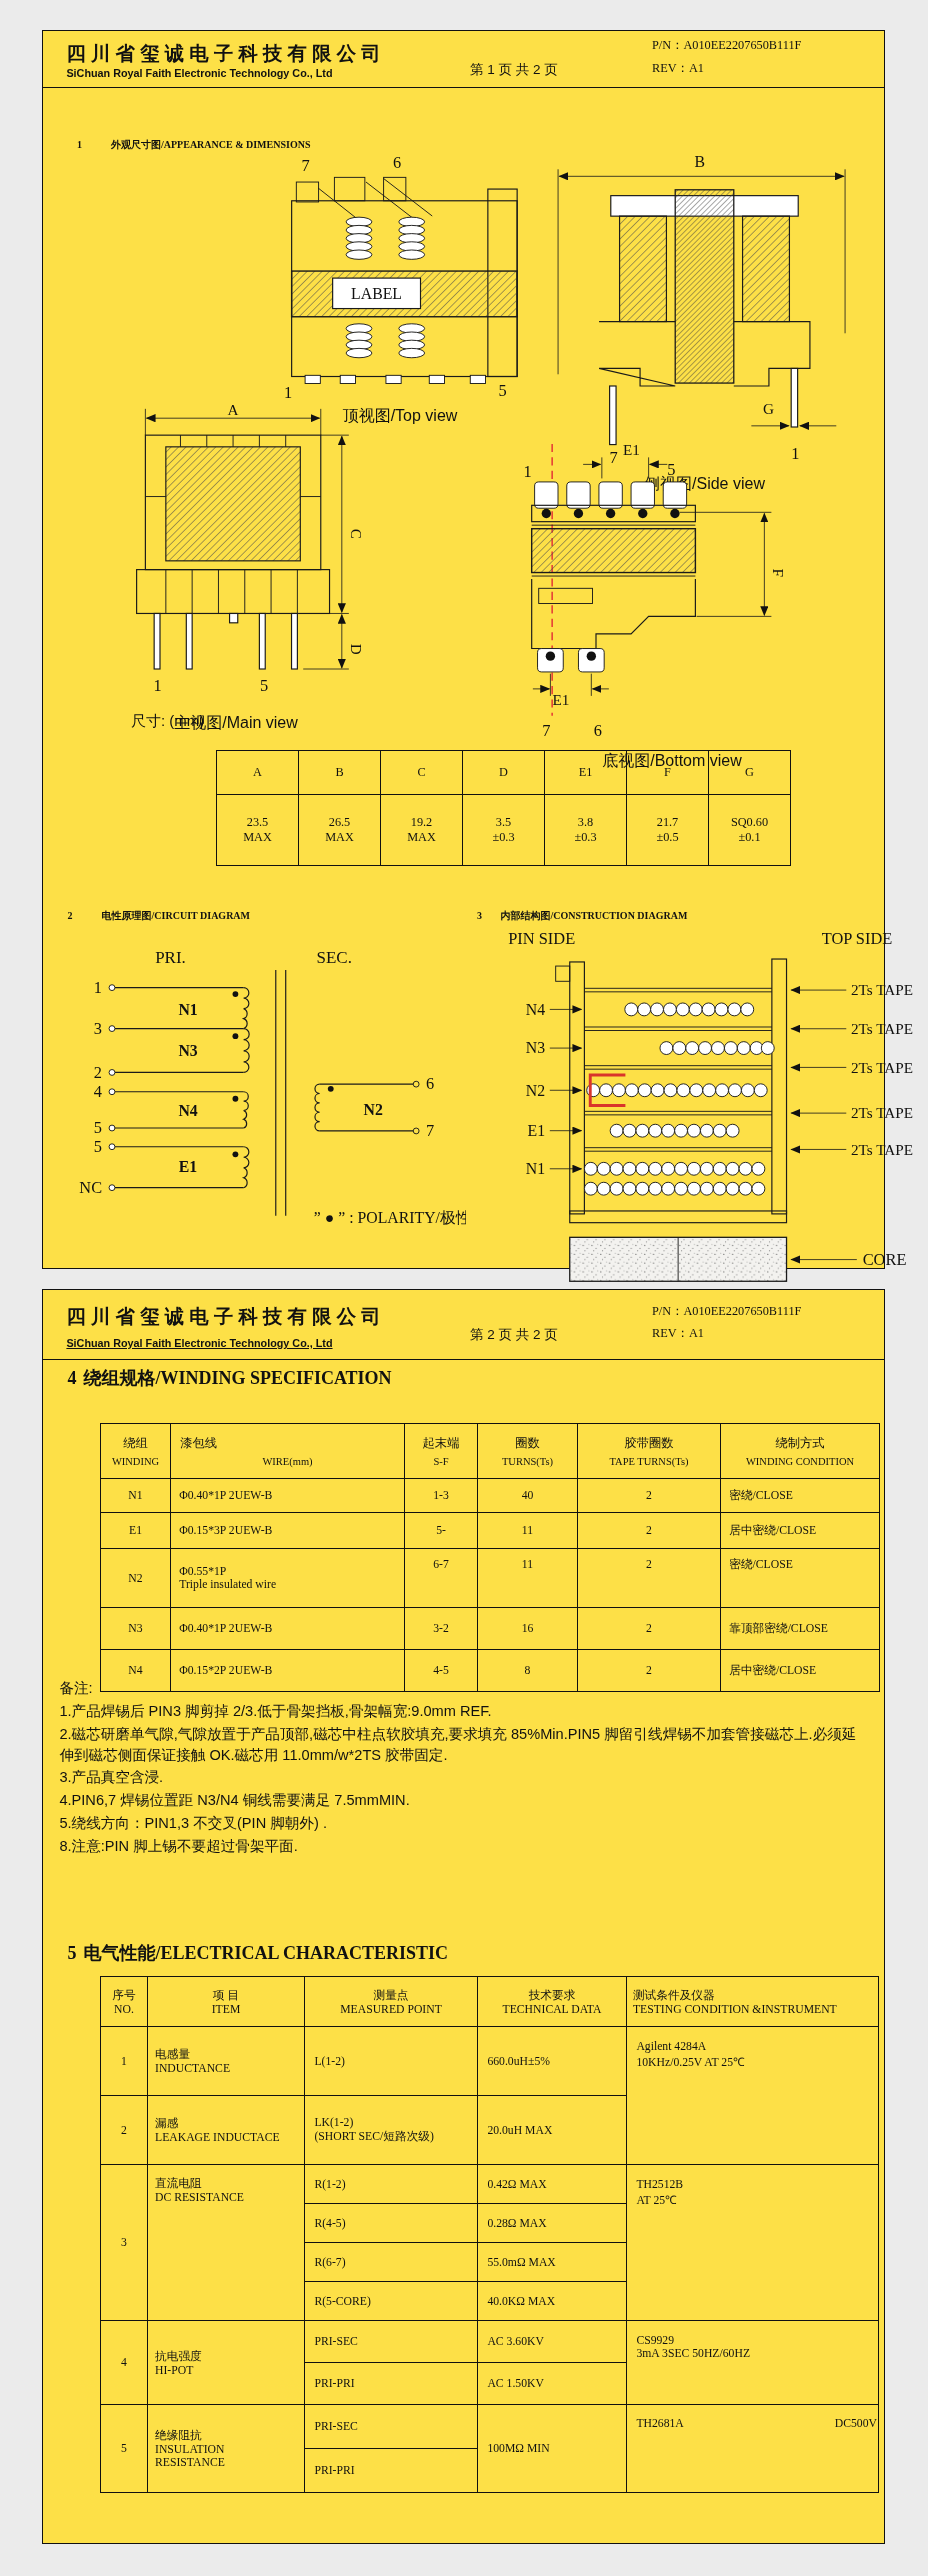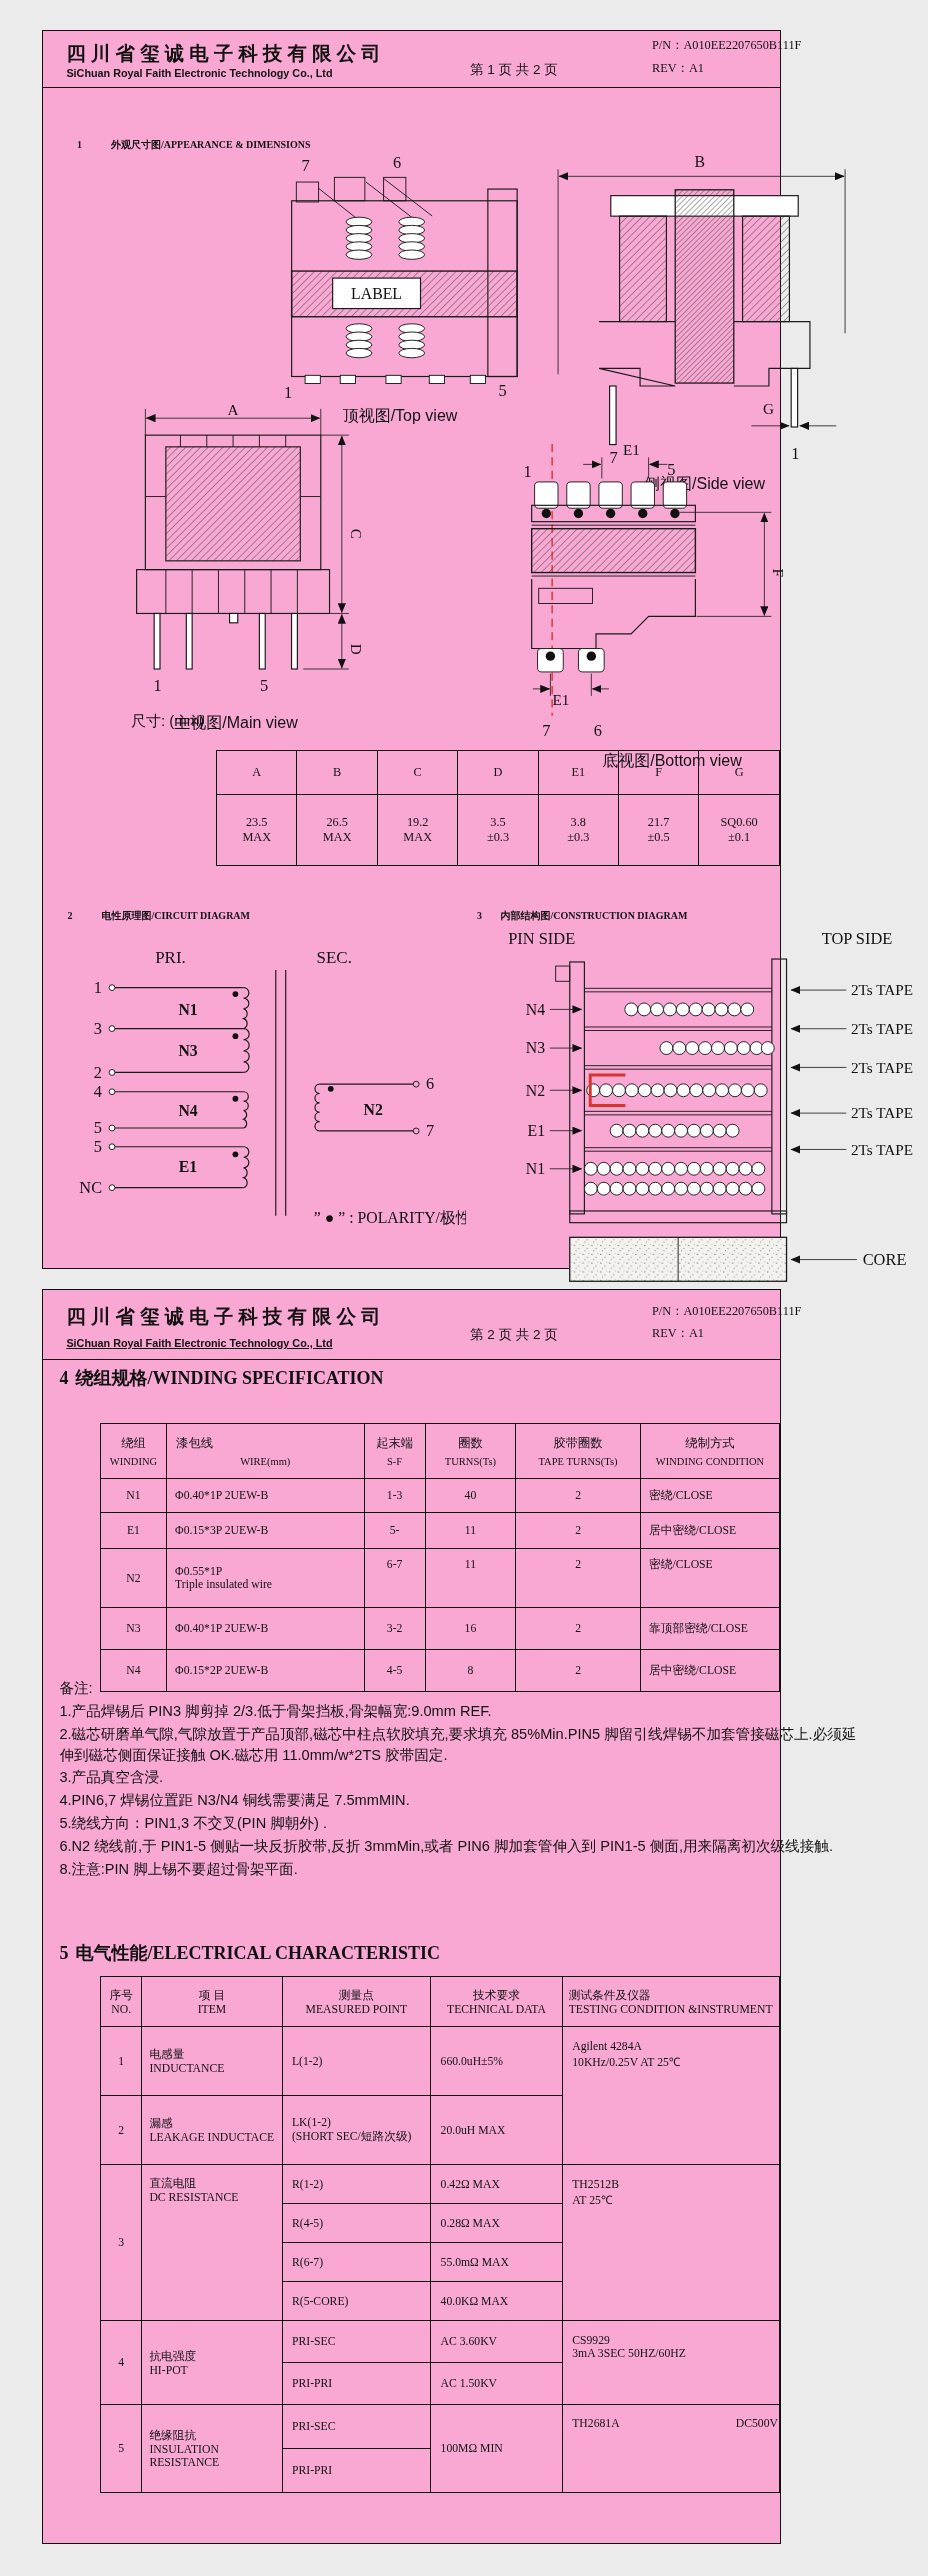--- a/index.html
+++ b/index.html
@@ -1,37 +1,37 @@
 <!DOCTYPE html>
 <html style="font-size:9.4px"><head>
 <meta charset="utf-8">
 <style>
   html,body{margin:0;padding:0;background:#ebebeb;}
   .canvas{position:relative;width:928px;height:2576px;background:#ebebeb;font-family:"Liberation Sans",sans-serif;color:#111;}
-  .page{position:absolute;left:42px;width:739px;background:#f9a8d4;border:1.2px solid #111;box-sizing:border-box;}
+  .page{position:absolute;left:42px;width:843px;background:#fde047;border:1.2px solid #111;box-sizing:border-box;}
   .page1{top:30px;height:1239px;}
   .page2{top:1289px;height:1255px;}
   .abs{position:absolute;}
   
   .hdr{position:relative;height:56px;border-bottom:1.2px solid #111;}
   .page2 .hdr{height:69px;border-bottom:1.8px solid #111;}
   .co-cn{font-weight:bold;font-size:19.3px;letter-spacing:5.3px;position:absolute;left:23.4px;top:9.4px;white-space:nowrap;}
   .page2 .co-cn{top:13px;}
   .co-en{font-weight:bold;font-size:10.8px;position:absolute;left:23.4px;top:36px;white-space:nowrap;}
   .page2 .co-en{top:47px;text-decoration:underline;}
   .hdr-page{position:absolute;left:427px;top:30px;font-size:13.5px;white-space:nowrap;}
   .page2 .hdr-page{top:36px;}
   .hdr-pn{position:absolute;left:609px;top:5.9px;font-family:"Liberation Serif",serif;font-size:12.3px;white-space:nowrap;}
   .hdr-rev{position:absolute;left:609px;top:29px;font-family:"Liberation Serif",serif;font-size:12.3px;white-space:nowrap;}
   .page2 .hdr-pn{top:13px;}
   .page2 .hdr-rev{top:35px;}
   
   .sec-title{position:absolute;font-family:"Liberation Serif",serif;font-weight:bold;font-size:10px;white-space:nowrap;}
   .sec-no{display:inline-block;min-width:34px;}
-  .p2-title{position:absolute;font-family:"Liberation Serif",serif;font-weight:bold;font-size:18px;white-space:nowrap;}
+  .p2-title{position:absolute;font-family:"Liberation Serif",serif;font-weight:bold;font-size:18px;white-space:nowrap;margin-left:8px;}
   .p2-title .sec-no{min-width:5.9px;margin-right:7px;}
   
   .vcap{font-size:16px;text-align:center;margin-top:3.5px;}
   .size-label{position:absolute;left:88px;top:681px;font-size:15px;}
   
   table{border-collapse:collapse;}
   .dimtab{position:absolute;left:173px;top:719px;font-family:"Liberation Serif",serif;font-size:12.3px;text-align:center;}
   .dimtab td{border:1.2px solid #111;width:79px;}
   .dimtab .hrow td{height:41px;}
   .dimtab .vrow td{height:68px;}
@@ -598,21 +598,20 @@
     </tbody>
       </table>
 
     <div class="notes">
       <div class="nlabel">备注:</div>
       <div class="nitem">1.产品焊锡后 PIN3 脚剪掉 2/3.低于骨架挡板,骨架幅宽:9.0mm  REF.</div>
       <div class="nitem">2.磁芯研磨单气隙,气隙放置于产品顶部,磁芯中柱点软胶填充,要求填充 85%Min.PIN5 脚留引线焊锡不加套管接磁芯上.必须延伸到磁芯侧面保证接触 OK.磁芯用 11.0mm/w*2TS 胶带固定.</div>
       <div class="nitem">3.产品真空含浸.</div>
       <div class="nitem">4.PIN6,7 焊锡位置距 N3/N4 铜线需要满足 7.5mmMIN.</div>
       <div class="nitem">5.绕线方向：PIN1,3 不交叉(PIN 脚朝外) .</div>
-      <div class="nitem">6.N2 绕线前,于 PIN1-5 侧贴一块反折胶带,反折 3mmMin,或者 PIN6 脚加套管伸入到 PIN1-5 侧面,用来隔离初次级线接触.</div>
       <div class="nitem">8.注意:PIN 脚上锡不要超过骨架平面.</div>
     </div>
 
     <div class="p2-title" style="left:16.4px;top:651px;">
       <span class="sec-no">5</span><span>电气性能/ELECTRICAL CHARACTERISTIC</span>
     </div>
 
     <table class="etab">
       <colgroup>
           <col style="width:47px">

